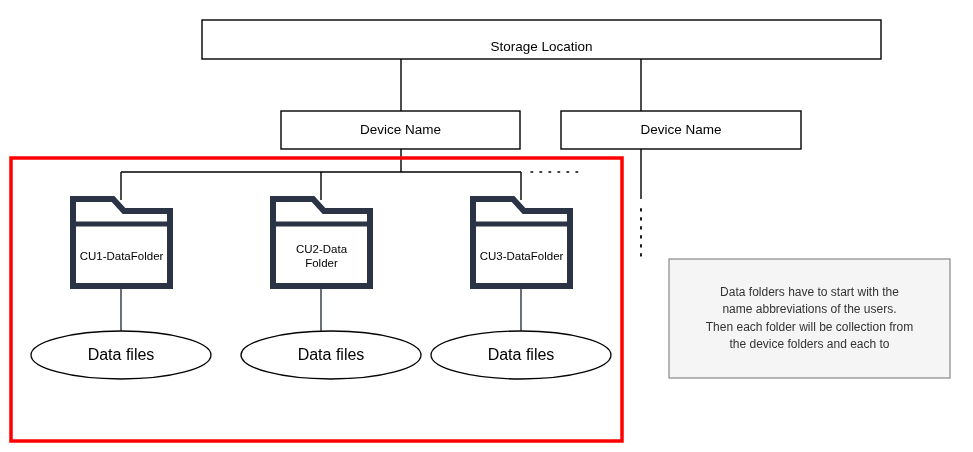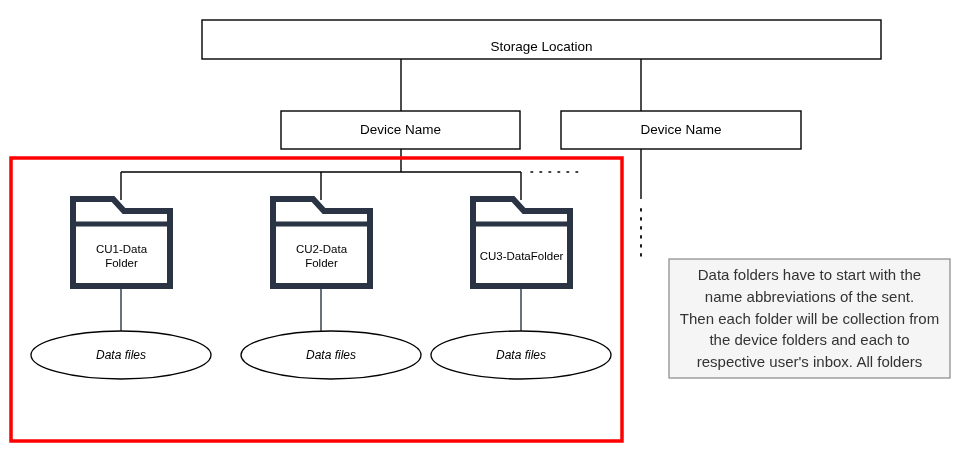--- a/index.html
+++ b/index.html
@@ -27,23 +27,23 @@
     display: flex;
     align-items: center;
     justify-content: center;
     text-align: center;
     color: #000000;
     pointer-events: none;
     line-height: 1.25;
   }
   .box-label { font-size: 13.5px; }
   .folder-label { font-size: 11.5px; }
-  .ellipse-label { font-size: 12px; font-style: italic; }
+  .ellipse-label { font-size: 16px; }
   .note-label {
-    font-size: 15px;
+    font-size: 12px;
     color: #333333;
     line-height: 1.45;
   }
 </style>
 </head>
 <body>
 
 <div id="canvas">
 
   <svg class="layer" viewBox="0 0 973 452" xmlns="http://www.w3.org/2000/svg">
@@ -100,21 +100,21 @@
 
     <rect x="669" y="259" width="281" height="119" fill="#F5F5F5" stroke="#888888" stroke-width="1.2"></rect>
   </svg>
 
   <div class="node-label box-label" style="left:202px; top:20px; width:679px; height:55px;">Storage Location</div>
 
   <div class="node-label box-label" style="left:281px; top:111px; width:239px; height:38px;">Device Name</div>
 
   <div class="node-label box-label" style="left:561px; top:111px; width:240px; height:38px;">Device Name</div>
 
-  <div class="node-label folder-label" style="left:73px; top:226px; width:97px; height:60px; flex-direction:column;">
+  <div class="node-label folder-label" style="left:73px; top:226px; width:97px; height:60px; ">
     <span>CU1-Data</span>
     <span>Folder</span>
   </div>
 
   <div class="node-label folder-label" style="left:273px; top:226px; width:97px; height:60px; flex-direction:column;text-align:center;">
     <span>CU2-Data</span>
     <span>Folder</span>
   </div>
 
   <div class="node-label folder-label" style="left:473px; top:226px; width:97px; height:60px; flex-direction:row;">
@@ -123,19 +123,18 @@
   </div>
 
   <div class="node-label ellipse-label" style="left:31px; top:331px; width:180px; height:48px;">Data files</div>
 
   <div class="node-label ellipse-label" style="left:241px; top:331px; width:180px; height:48px;">Data files</div>
 
   <div class="node-label ellipse-label" style="left:431px; top:331px; width:180px; height:48px;">Data files</div>
 
   <div class="node-label note-label" style="left:674px; top:262px; width:271px; height:113px; flex-direction:column; justify-content:center;">
     <span>Data folders have to start with the</span>
-    <span>name abbreviations of the sent.</span>
+    <span>name abbreviations of the users.</span>
     <span>Then each folder will be collection from</span>
     <span>the device folders and each to</span>
-    <span>respective user's inbox. All folders</span>
   </div>
 
 </div>
 
 </body></html>

